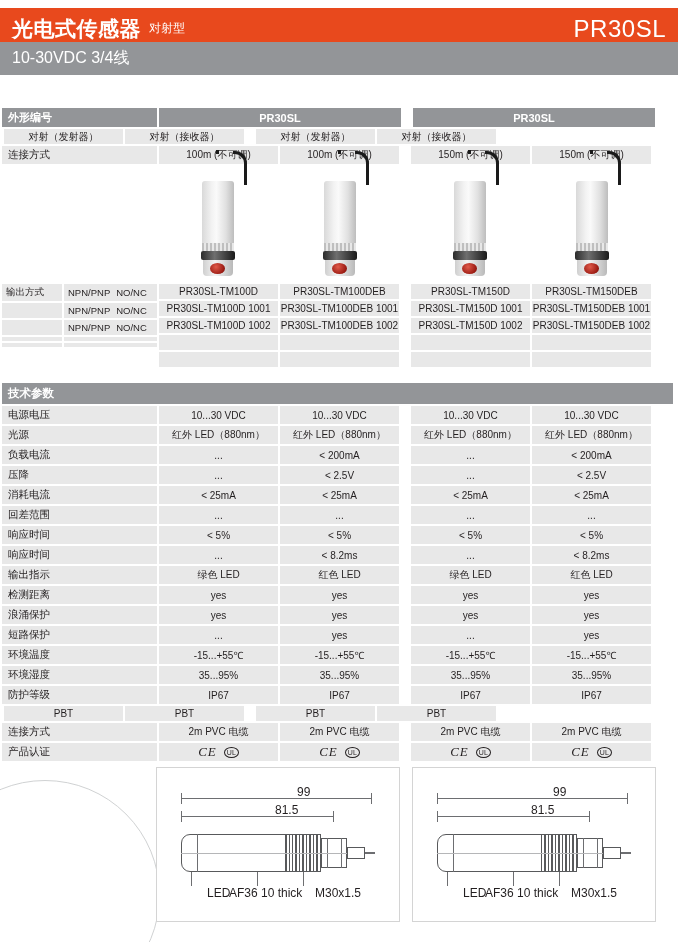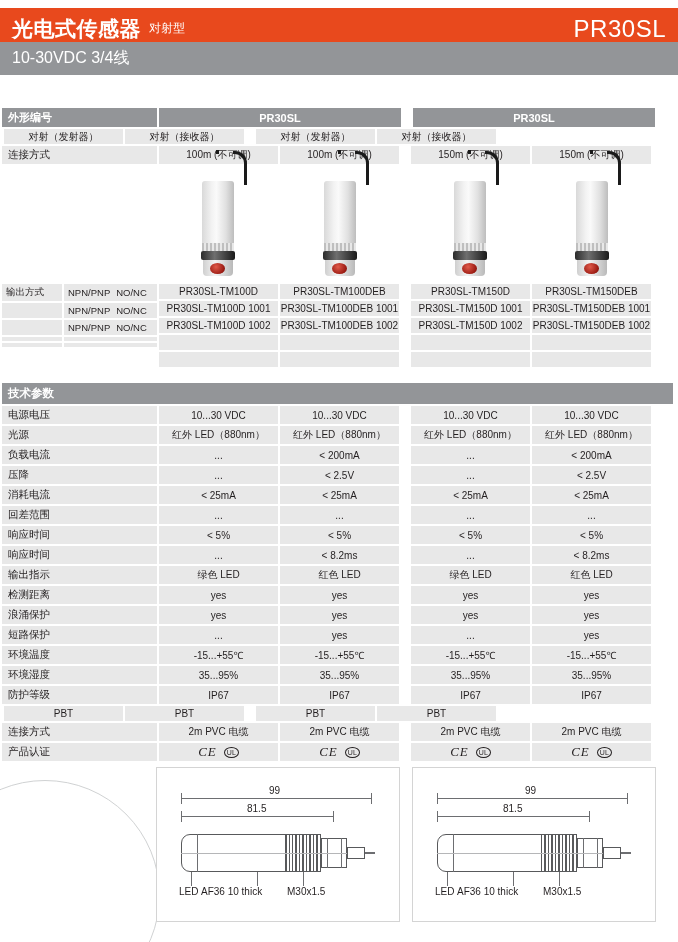--- a/index.html
+++ b/index.html
@@ -157,21 +157,21 @@
   .dimrow { display:flex; width:654px; margin-top:4px; }
   .dimcell {
     width:244px; height:155px;
     border:1px solid #d4d4d4; background:#fff;
     position:relative; overflow:hidden;
   }
   .dimcell.second { margin-left:12px; }
   .dimgap { width:154px; }
 
   .dl { position:absolute; background:#6d6e71; }
-  .dtxt { position:absolute; font-size:10px; color:#231f20; white-space:nowrap; }
+  .dtxt { position:absolute; font-size:12px; color:#231f20; white-space:nowrap;margin-left:28px; }
   .dbody {
     position:absolute; border:1px solid #58595b; background:#fff;
   }
   .dthread {
     position:absolute;
     background:repeating-linear-gradient(90deg,#58595b 0 1.5px,#fff 1.5px 3.5px);
     border-top:1px solid #58595b; border-bottom:1px solid #58595b;
   }
 </style>
 </head>

